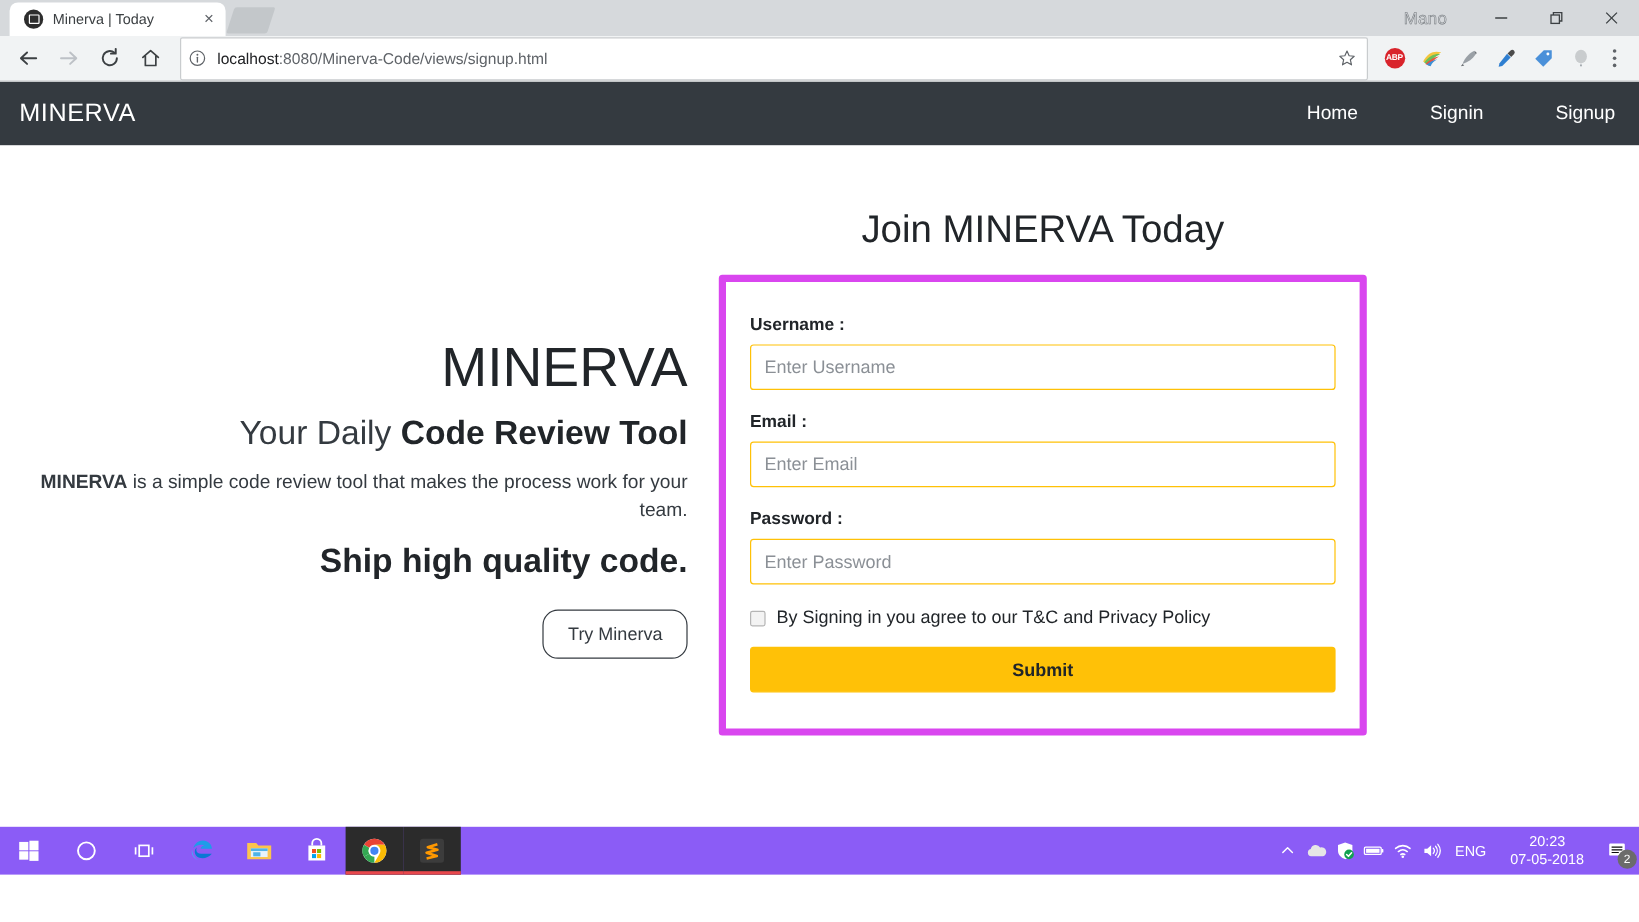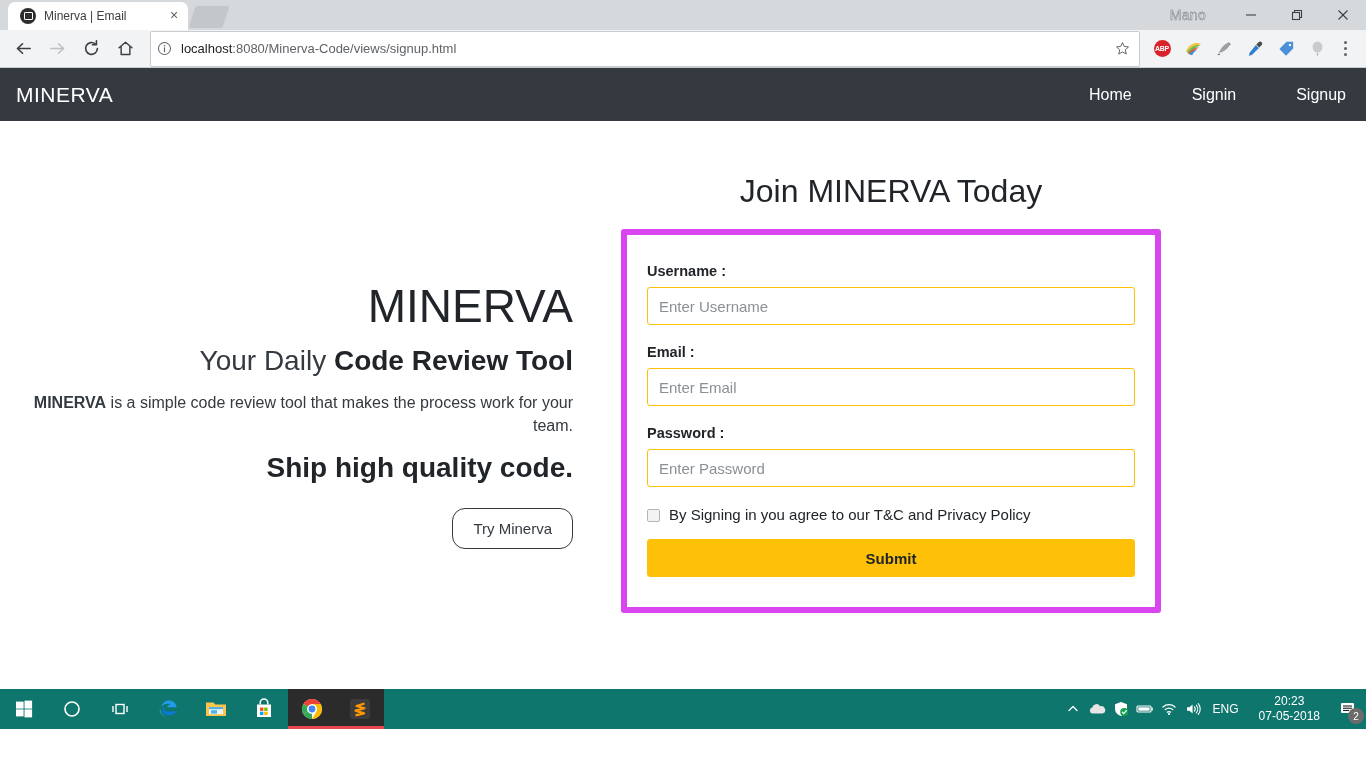--- a/index.html
+++ b/index.html
@@ -162,21 +162,21 @@
   }
   #try-btn-wrap { margin-top: 24px; display: flex; justify-content: flex-end; }
   #try-btn {
     border: 1px solid #343a40; background: transparent;
     color: #343a40; font-size: 15px;
     padding: 11px 20px; border-radius: 13px;
     cursor: pointer; font-family: inherit;
   }
 
   
-  #form-col { margin-left: 48px; width: 540px; padding-top: 0; }
+  #form-col { margin-left: 26px; width: 540px; padding-top: 0; }
   #form-heading {
     font-size: 32px; font-weight: 400; color: #212529;
     text-align: center; margin-bottom: 19px;
   }
   #signup-card {
     border: 6px solid #d946ef; border-radius: 3px;
     background: #fff; padding: 28px 20px 30px 20px;
   }
   .field-label {
     font-size: 14.5px; font-weight: 700; color: #212529;
@@ -206,21 +206,21 @@
     width: 100%; height: 38px;
     background: #ffc107; border: 1px solid #ffc107;
     border-radius: 3px; color: #212529;
     font-size: 15px; font-weight: 700; cursor: pointer;
     font-family: inherit;
   }
 
   
   #taskbar {
     position: absolute; left: 0; bottom: 0;
-    width: 1366px; height: 40px; background: #0f766e;
+    width: 1366px; height: 40px; background: #8b5cf6;
     display: flex; align-items: center;
   }
   .task-btn {
     width: 48px; height: 40px;
     display: flex; align-items: center; justify-content: center;
     cursor: pointer; position: relative;
   }
   .task-btn.active { background: #2b2b2b; }
   .task-btn.active::after {
     content: ""; position: absolute; bottom: 0; left: 0;
@@ -254,21 +254,21 @@
   }
 </style>
 </head>
 <body>
 
 <div id="browser-chrome">
 
   <div id="tab-strip">
     <div class="tab">
       <span class="tab-favicon"></span>
-      <span class="tab-title">Minerva | Email</span>
+      <span class="tab-title">Minerva | Today</span>
       <span class="tab-close">×</span>
     </div>
     <div id="new-tab-btn"></div>
 
     <div id="window-controls">
       <span id="profile-name">Mano</span>
       <span class="win-btn">
         <svg width="12" height="12" viewBox="0 0 12 12">
             <line x1="1" y1="6" x2="11" y2="6" stroke="#3c4043" stroke-width="1.1"></line>
           </svg>

